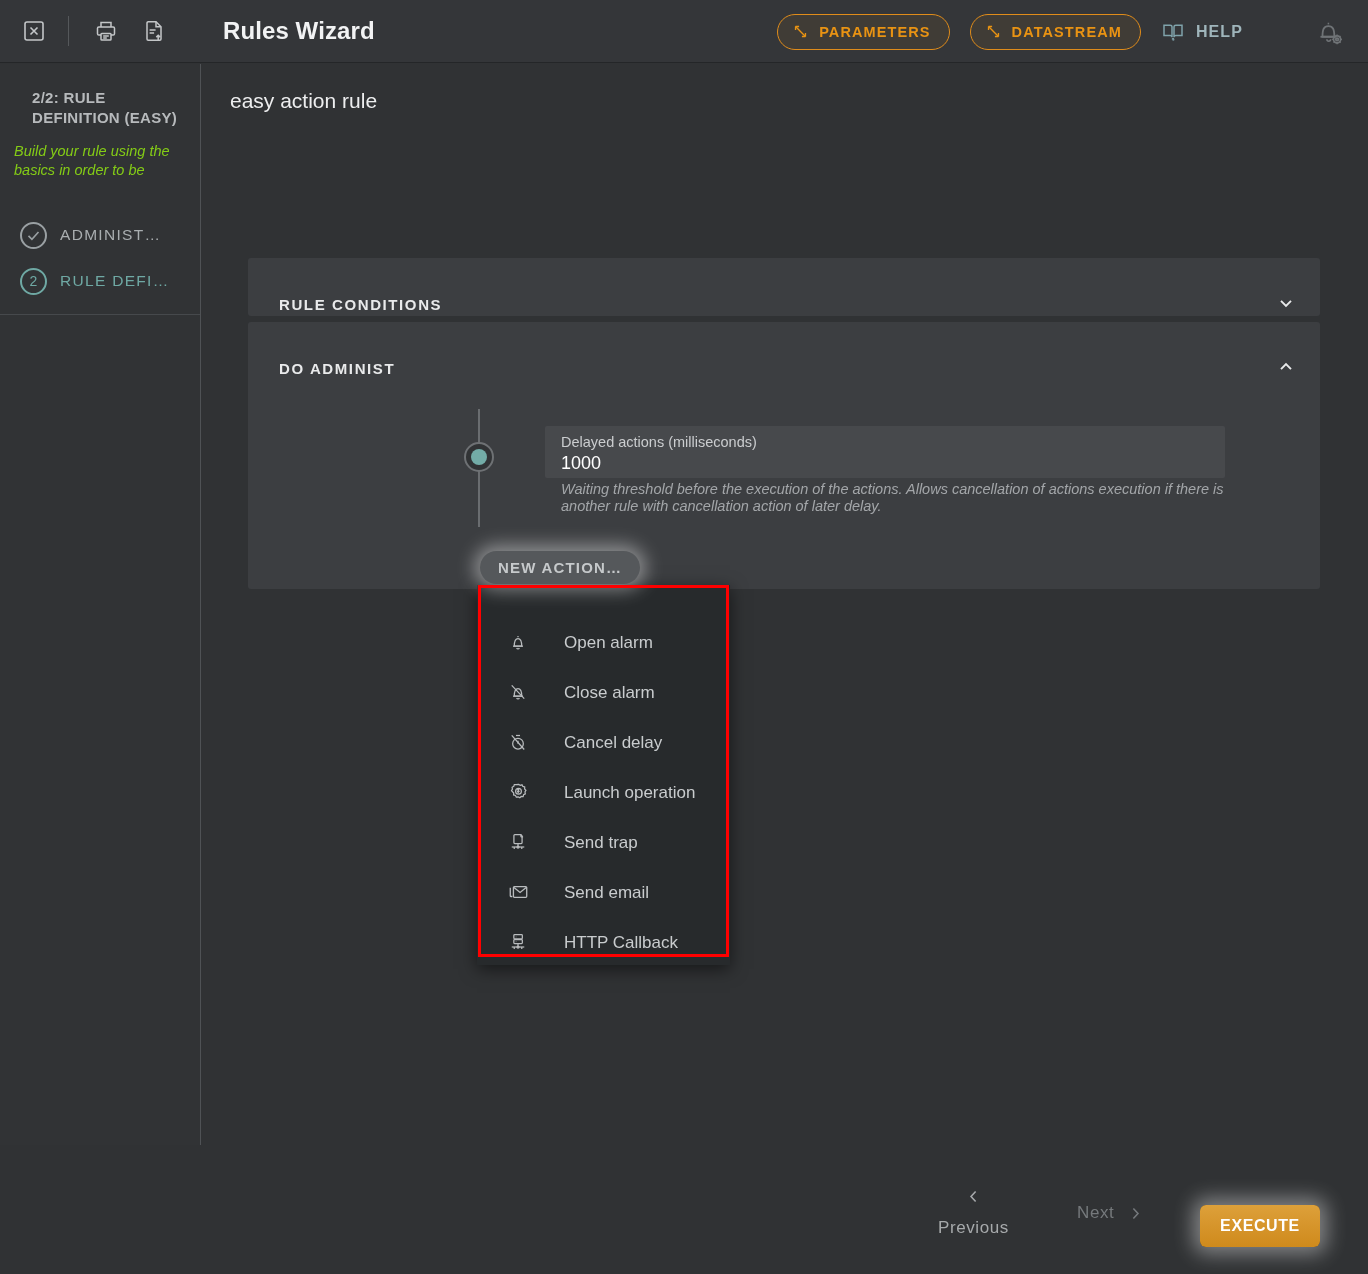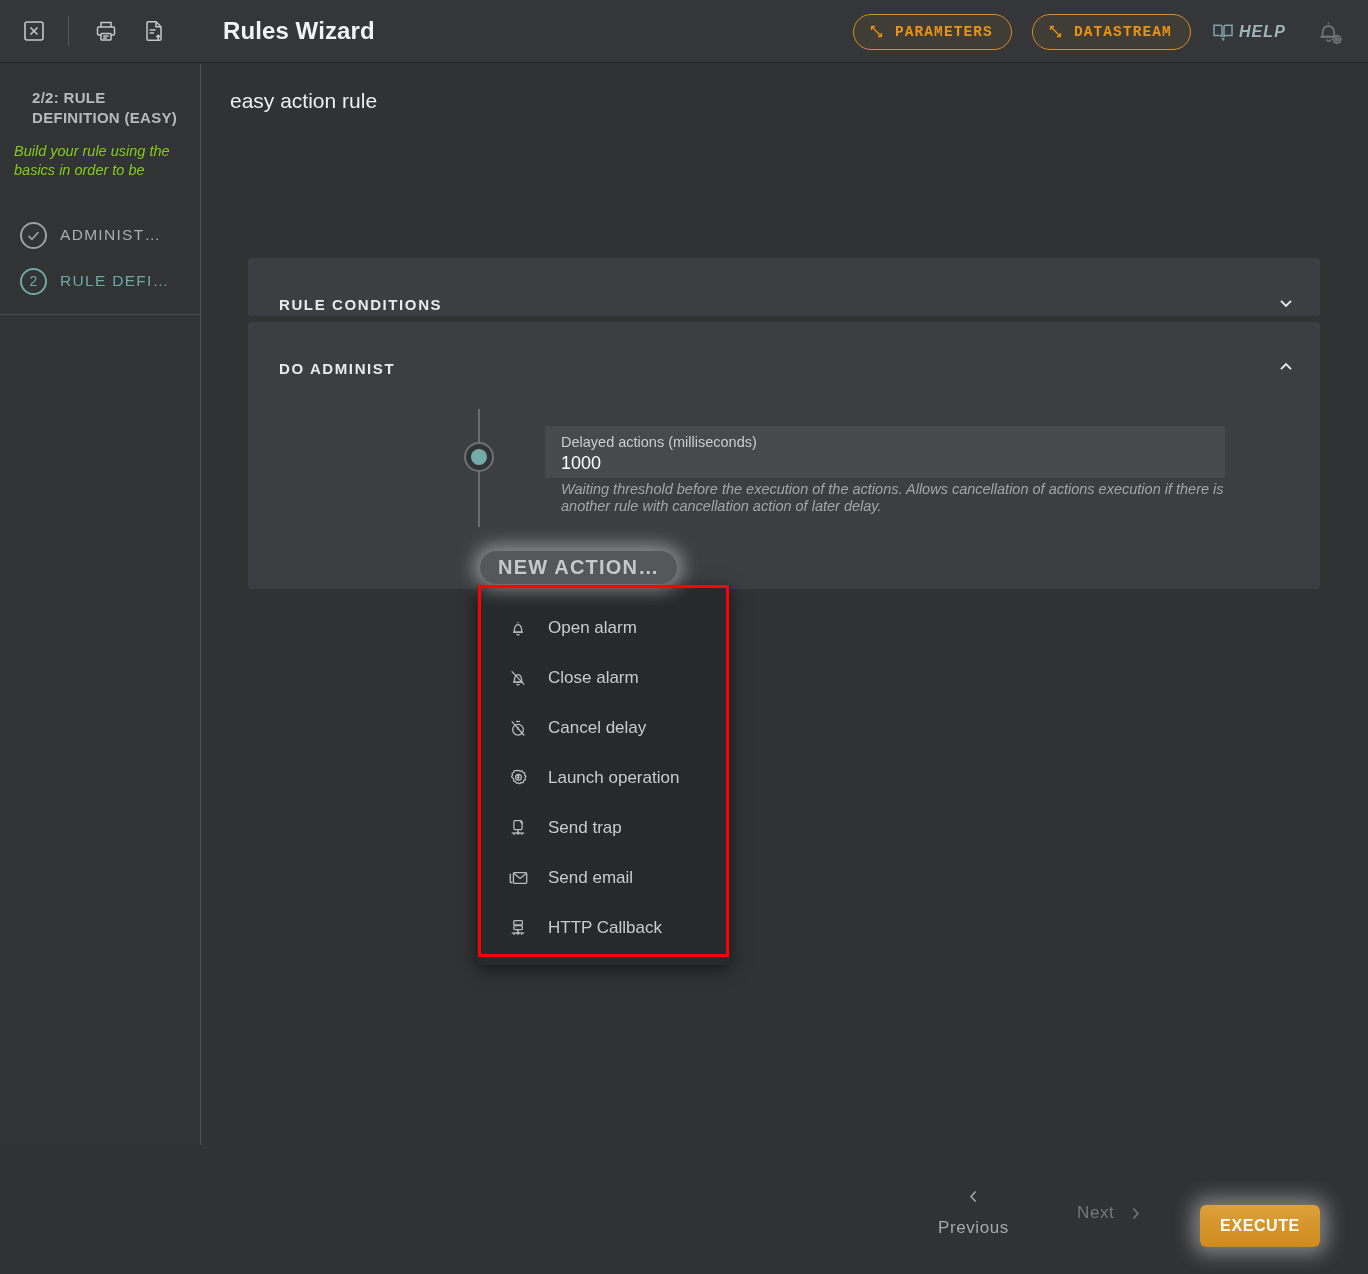--- a/index.html
+++ b/index.html
@@ -43,26 +43,26 @@
   .tb-right {
     position: absolute; right: 0; top: 0; height: 63px;
     display: flex; align-items: center;
   }
   .pill {
     height: 36px; padding: 0 18px 0 14px;
     border: 1px solid #e08c1a; border-radius: 18px;
     color: #e99313; font-size: 14.5px; font-weight: 700; letter-spacing: 1.1px;
     display: flex; align-items: center; gap: 10px;
     background: rgba(224,140,26,0.07);
-    cursor: pointer; margin-right: 20px; font-family: Liberation Mono, monospace;
+    cursor: pointer; margin-right: 20px;
   }
   .help-btn {
-    display: flex; align-items: center; gap: 4px;
+    display: flex; align-items: center; gap: 11px;
     color: #9fb5bb; font-size: 16px; font-weight: 600; letter-spacing: 1.1px;
-    cursor: pointer; margin-right: 24px; font-style: italic;
+    cursor: pointer; margin-right: 67px;
   }
   .bellgear { margin-right: 20px; cursor: pointer; display:flex; align-items:center; }
 
   
   .sidebar {
     position: absolute; left: 0; top: 64px; width: 201px; height: 1081px;
     background: #313335;
     border-right: 1px solid #4f5255;
     overflow: hidden;
   }
@@ -155,42 +155,42 @@
     position: absolute; left: 360px; top: 417px; width: 680px;
     font-size: 14.5px; font-style: italic; color: #a3a6a9; line-height: 17px;
   }
 
   
   .newaction {
     position: absolute; left: 279px; top: 487px;
     height: 33px; padding: 0 18px;
     background: #55585b; border-radius: 17px;
     display: flex; align-items: center;
-    font-size: 20px; font-weight: 700; letter-spacing: 1.2px; color: #c6c9cb;
+    font-size: 15px; font-weight: 700; letter-spacing: 1.2px; color: #c6c9cb;
     cursor: pointer;
     box-shadow: 0 0 18px 6px rgba(255,255,255,0.42);
     z-index: 6;
   }
 
   
   .dropdown {
     position: absolute; left: 276px; top: 521px;
     width: 253px; height: 380px;
     background: #272a2c;
     box-shadow: 0 4px 16px rgba(0,0,0,0.55);
     z-index: 5;
   }
   .dd-highlight {
     position: absolute; left: 277px; top: 521px;
     width: 251px; height: 372px;
     border: 3px solid #ff0000; pointer-events: none; z-index: 7;
   }
   .dd-list { padding-top: 18px; }
   .dd-item {
-    height: 50px; display: flex; align-items: center; gap: 19px;
+    height: 50px; display: flex; align-items: flex-end; gap: 35px;
     padding-left: 30px; cursor: pointer;
   }
   .dd-item .dd-icon { width: 22px; height: 22px; display: flex; align-items: center; justify-content: center; flex: 0 0 auto; }
   .dd-item .dd-label { font-size: 17px; color: #c9ccce; }
 
   
   .footer {
     position: absolute; left: 0; top: 1146px; width: 1368px; height: 128px;
     background: #303234;
   }

